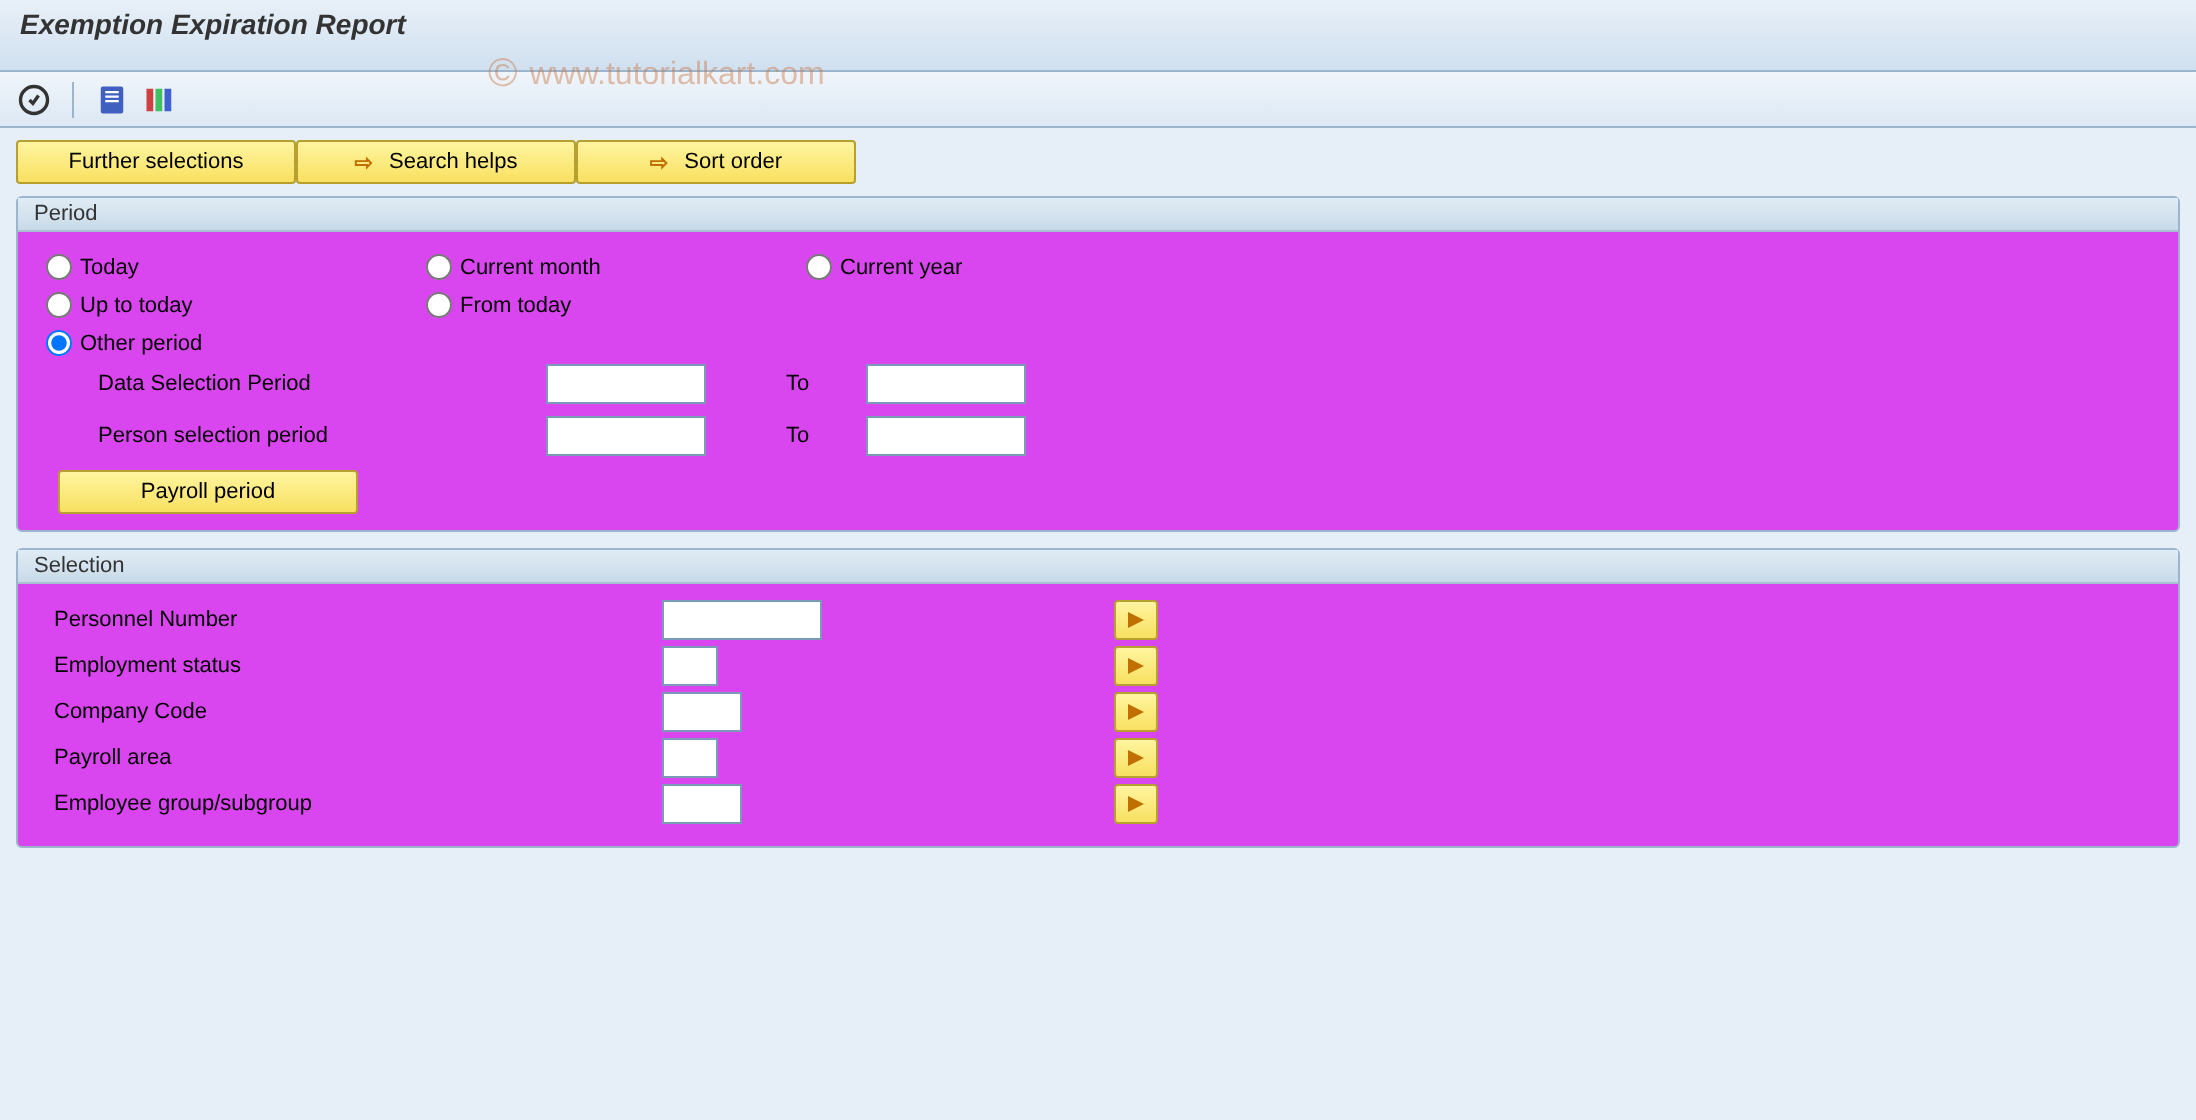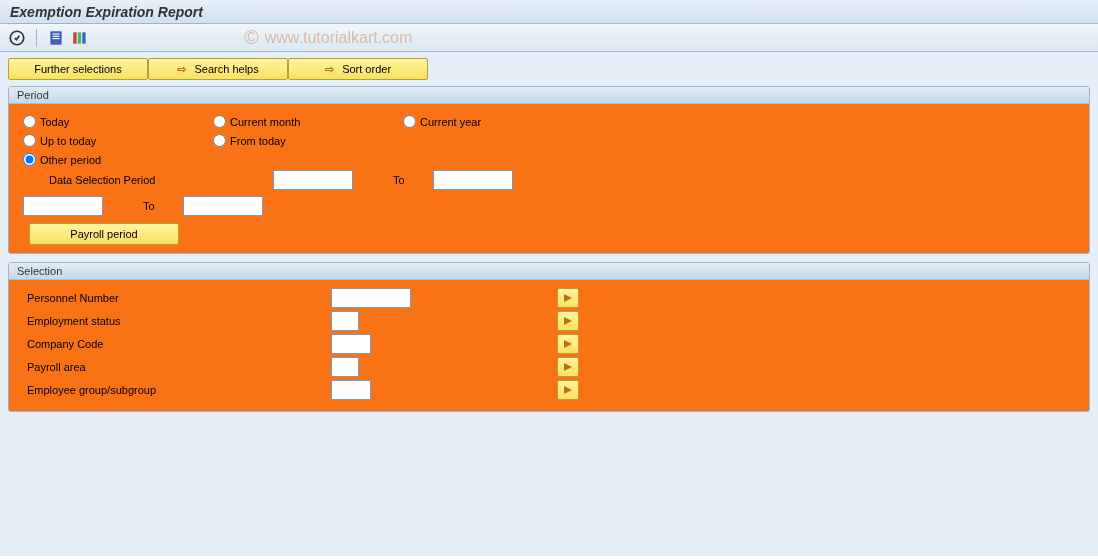--- a/index.html
+++ b/index.html
@@ -2,21 +2,21 @@
 <html><head>
   <meta charset="utf-8">
   <style>
     * { box-sizing: border-box; margin: 0; padding: 0; font-family: Arial, sans-serif; }
     body { background: #fff; width: 1098px; height: 560px; overflow: hidden; }
     
     .title-bar {
       background: linear-gradient(to bottom, #e8f0f8, #d0e0f0);
       border-bottom: 1px solid #9db5cc;
       padding: 4px 10px;
-      height: 24px;
+      height: 36px;
     }
     .title-bar h1 {
       font-size: 14px;
       font-style: italic;
       font-weight: bold;
       color: #333;
     }
     
     .toolbar {
       background: linear-gradient(to bottom, #f0f5fa, #dce8f4);
@@ -56,21 +56,21 @@
       font-size: 11px;
       display: inline-flex;
       align-items: center;
       cursor: pointer;
       border-radius: 2px;
     }
     .yellow-btn.wide { width: 140px; justify-content: center; }
     .yellow-btn .arrow { margin-right: 8px; color: #c07000; font-weight: bold; }
     
     .group-box {
-      background: #f97316;
+      background: #d946ef;
       border: 1px solid #9db5cc;
       margin-bottom: 8px;
       border-radius: 3px;
     }
     .group-title {
       background: linear-gradient(to bottom, #e0ecf5, #c8dae8);
       font-size: 11px;
       padding: 2px 8px;
       border-bottom: 1px solid #a8c0d4;
       color: #333;
@@ -211,20 +211,21 @@
           </label>
       </div>
       
       <div class="field-row">
         <span class="field-label indent">Data Selection Period</span>
         <input class="text-input w80" style="">
         <span class="to-label">To</span>
         <input class="text-input w80" style="">
       </div>
       <div class="field-row">
+        <span class="field-label indent">Person selection period</span>
         <input class="text-input w80" style="">
         <span class="to-label">To</span>
         <input class="text-input w80" style="">
       </div>
       <button class="payroll-btn">
         <span>Payroll period</span>
       </button>
     </div>
   </div>
 

